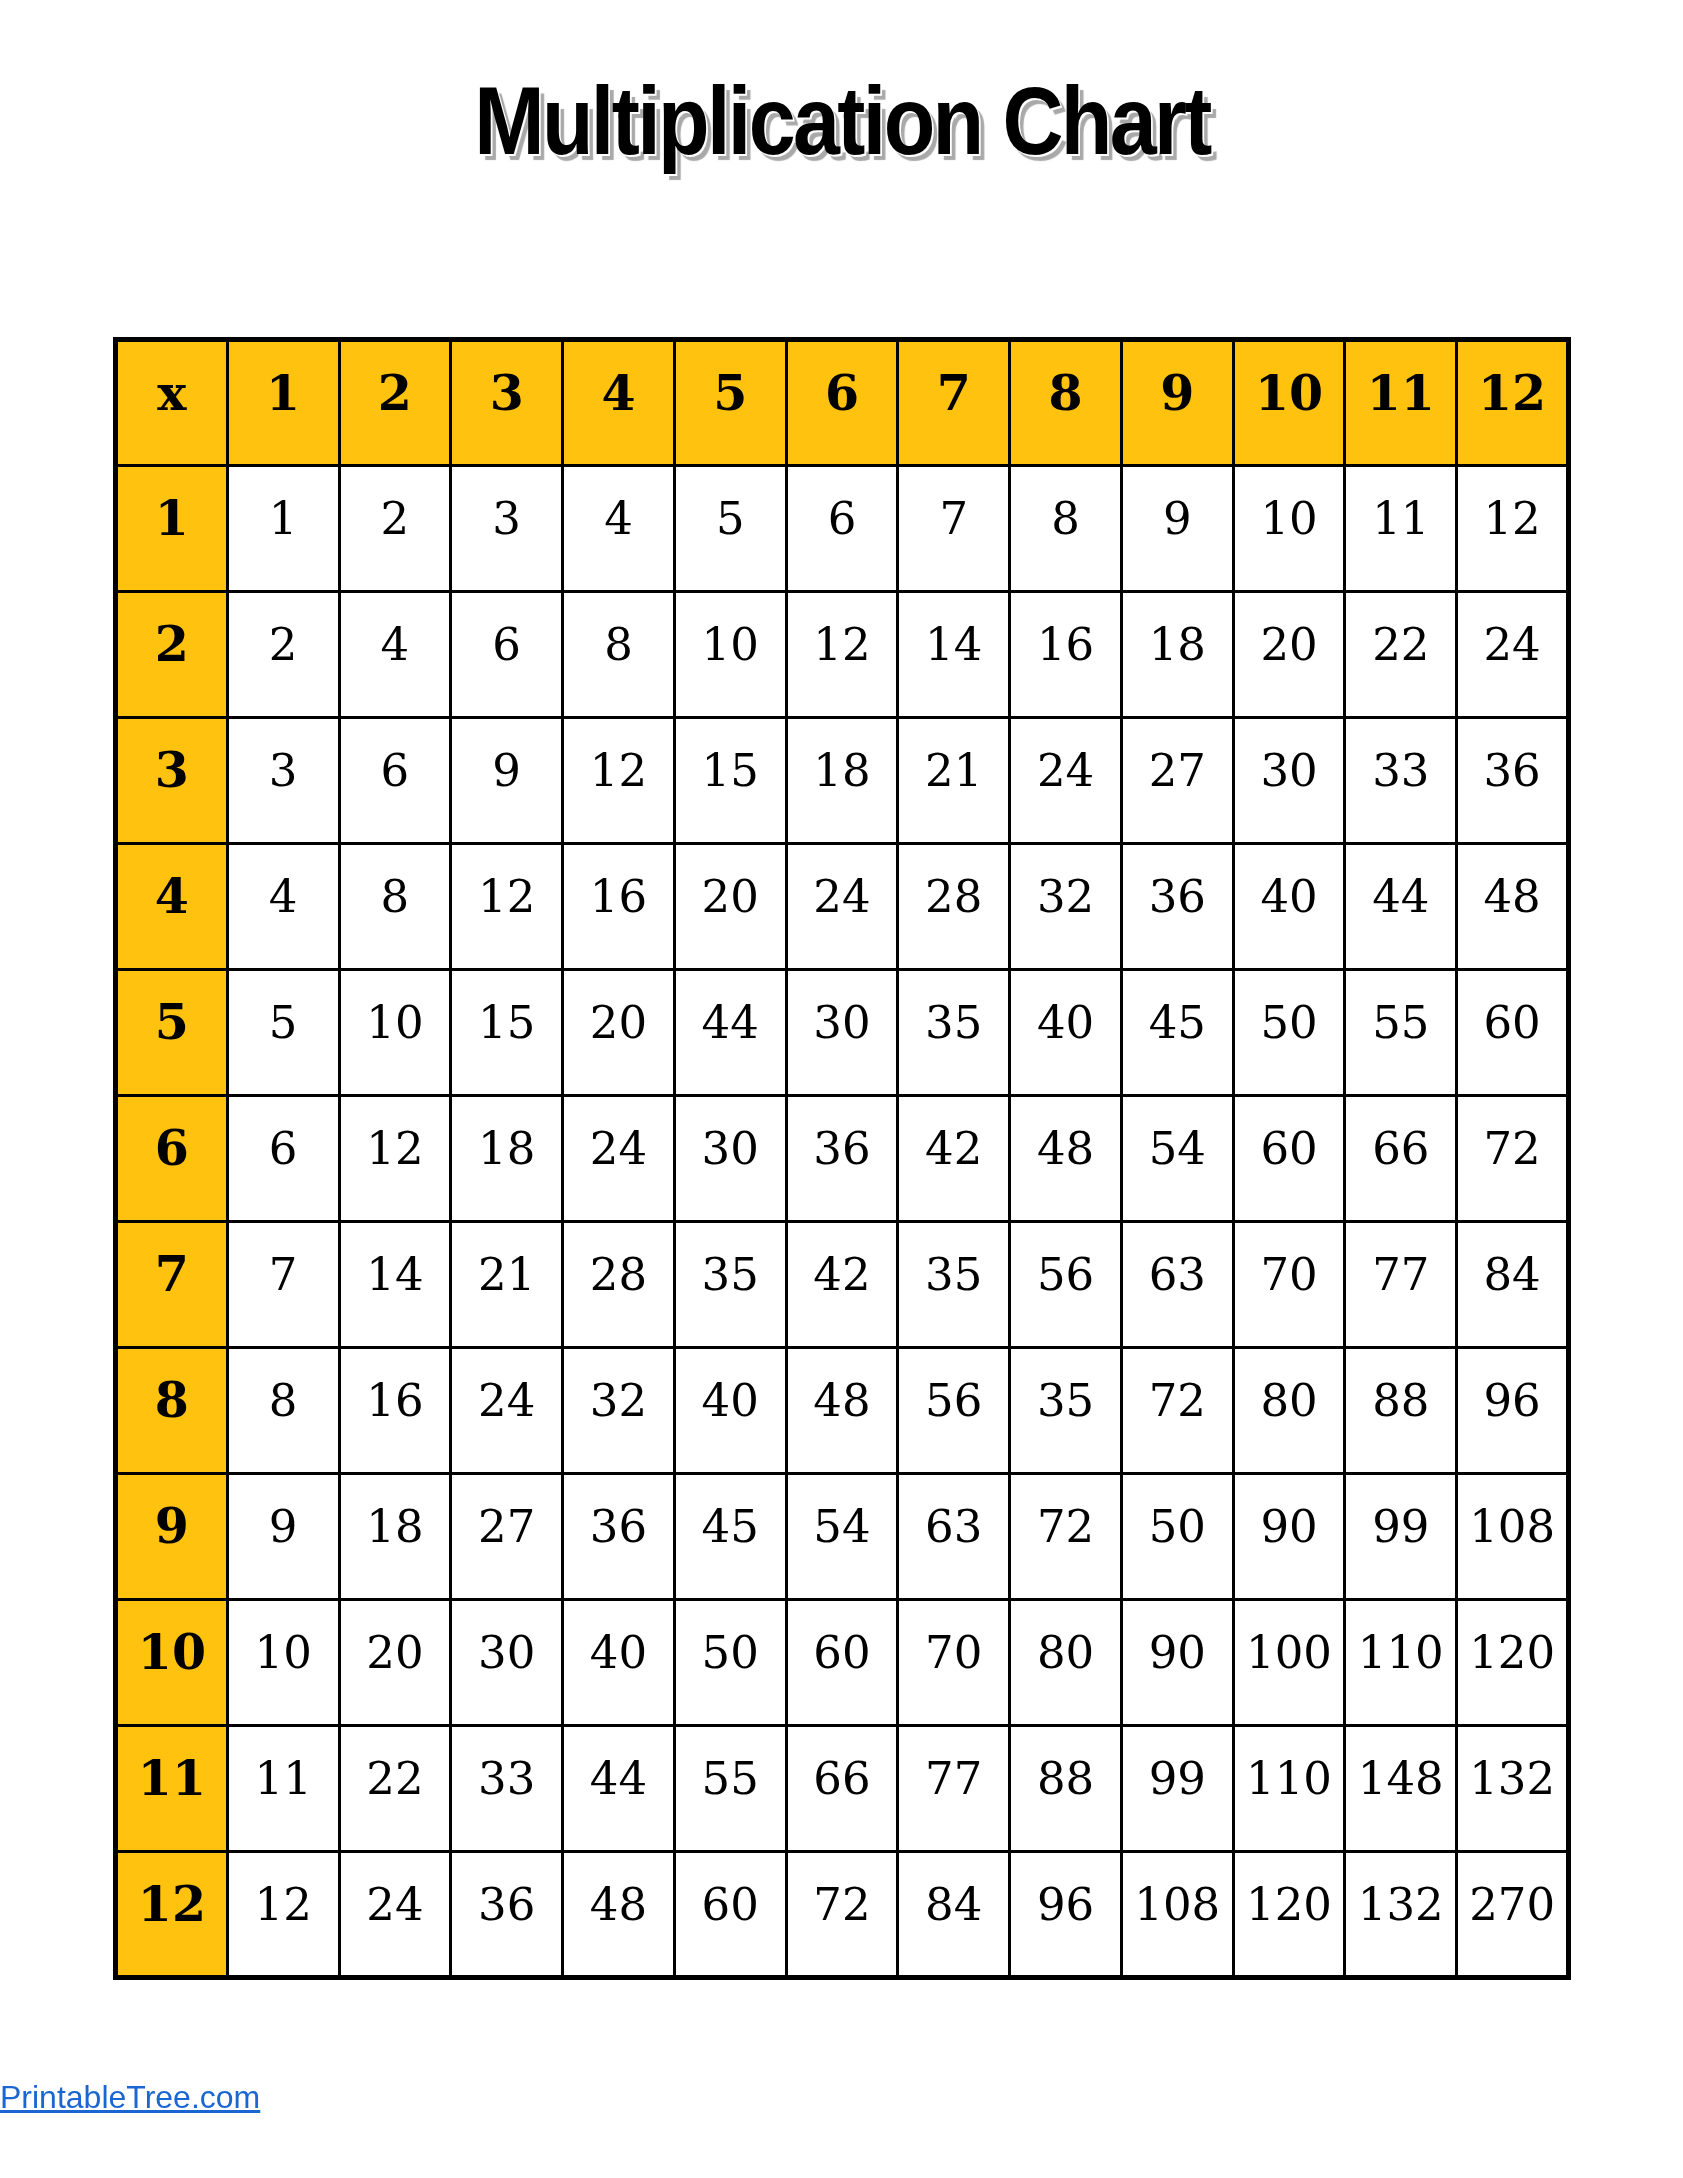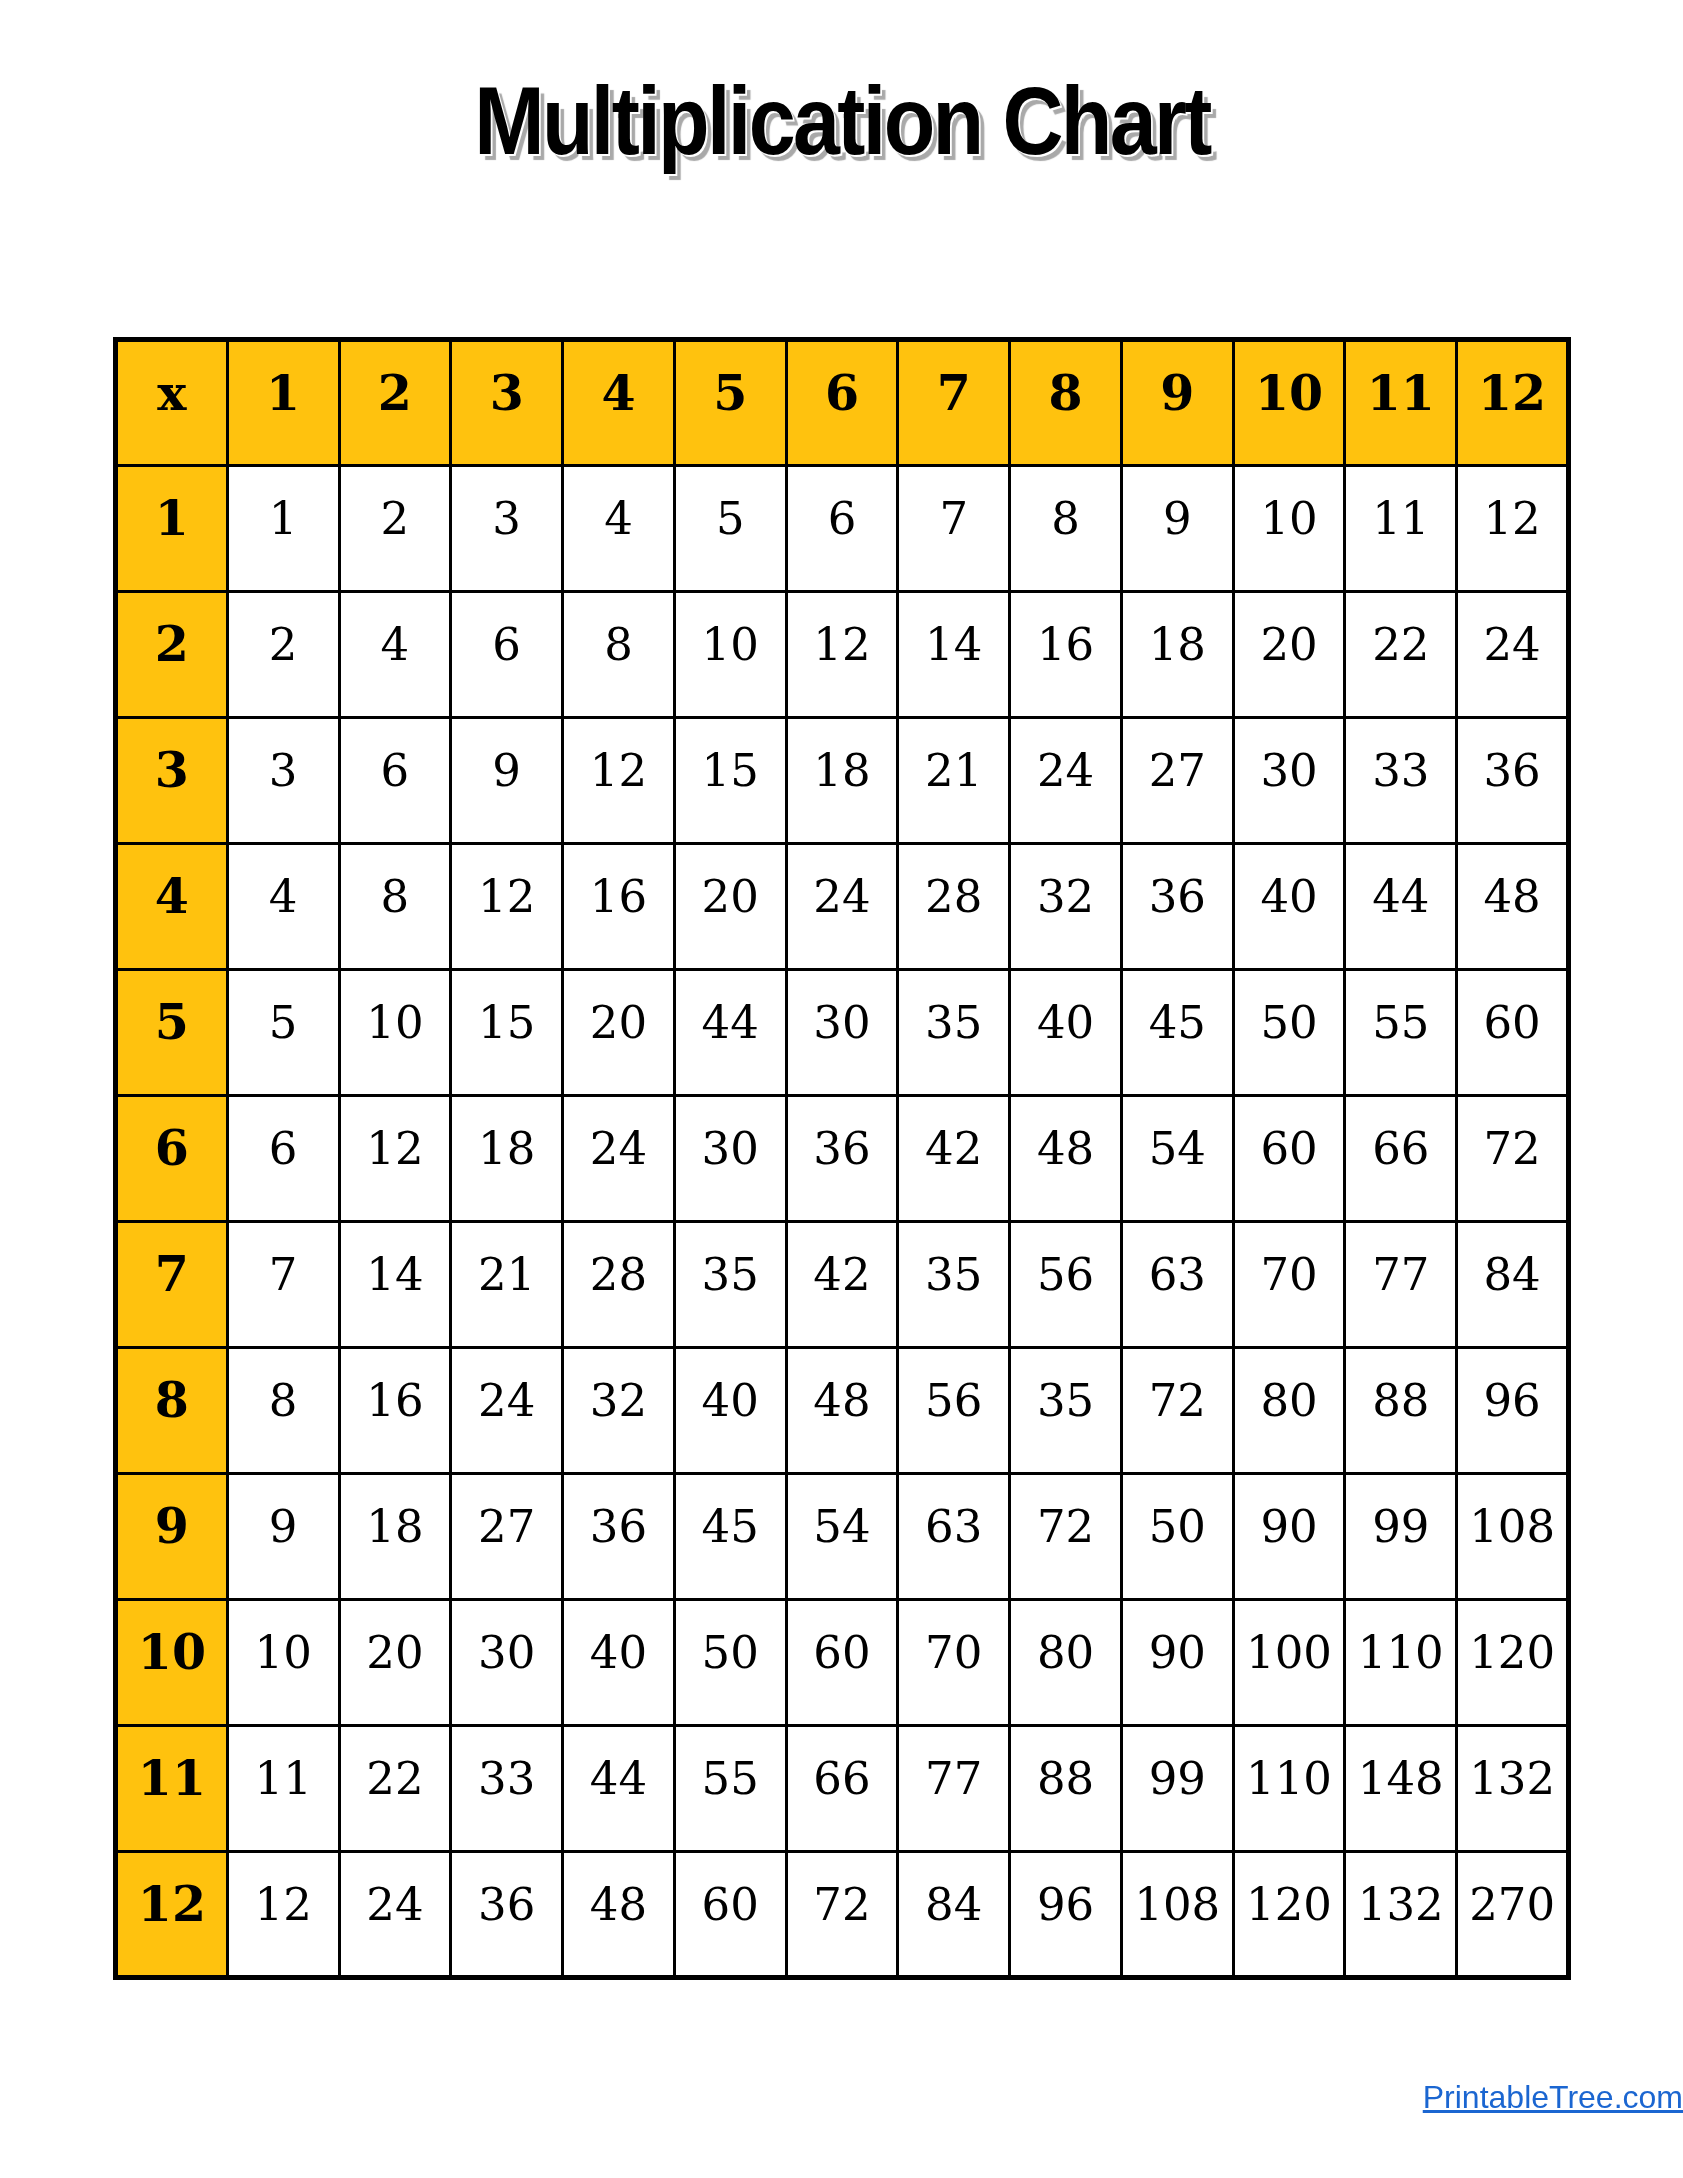--- a/index.html
+++ b/index.html
@@ -66,21 +66,21 @@
     background: #ffffff;
     font-weight: 400;
     font-size: 45px;
     padding-top: 25px;
   }
   .footer {
     position: absolute;
     top: 2079px;
     left: 0;
     width: 100%;
-    text-align: right;
+    text-align: left;
   }
   .footer a {
     font-family: "Liberation Sans", sans-serif;
     font-size: 32px;
     color: #1B66D1;
     text-decoration: underline;
     cursor: pointer;
   }
 </style>
 </head>

